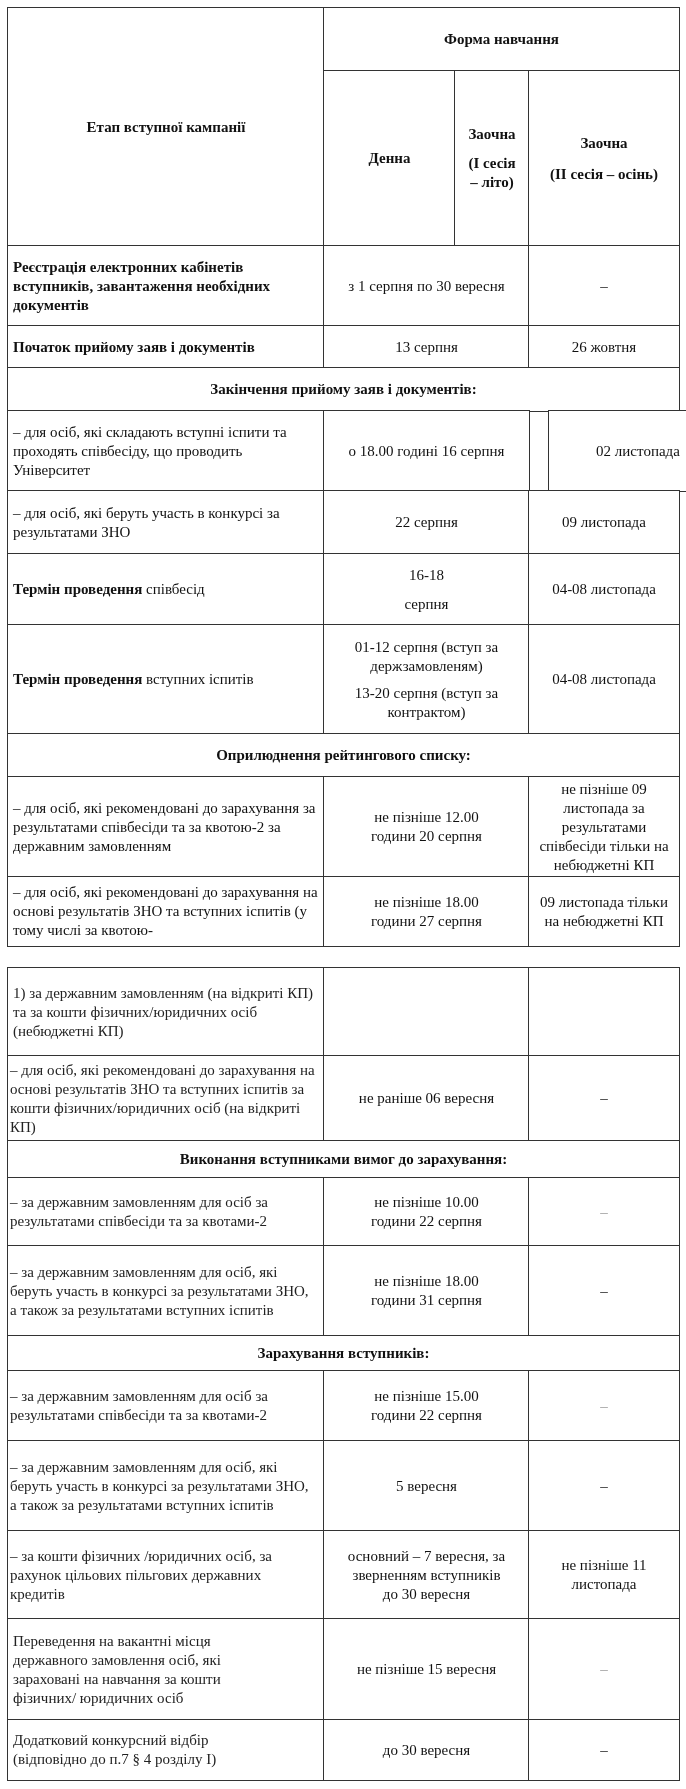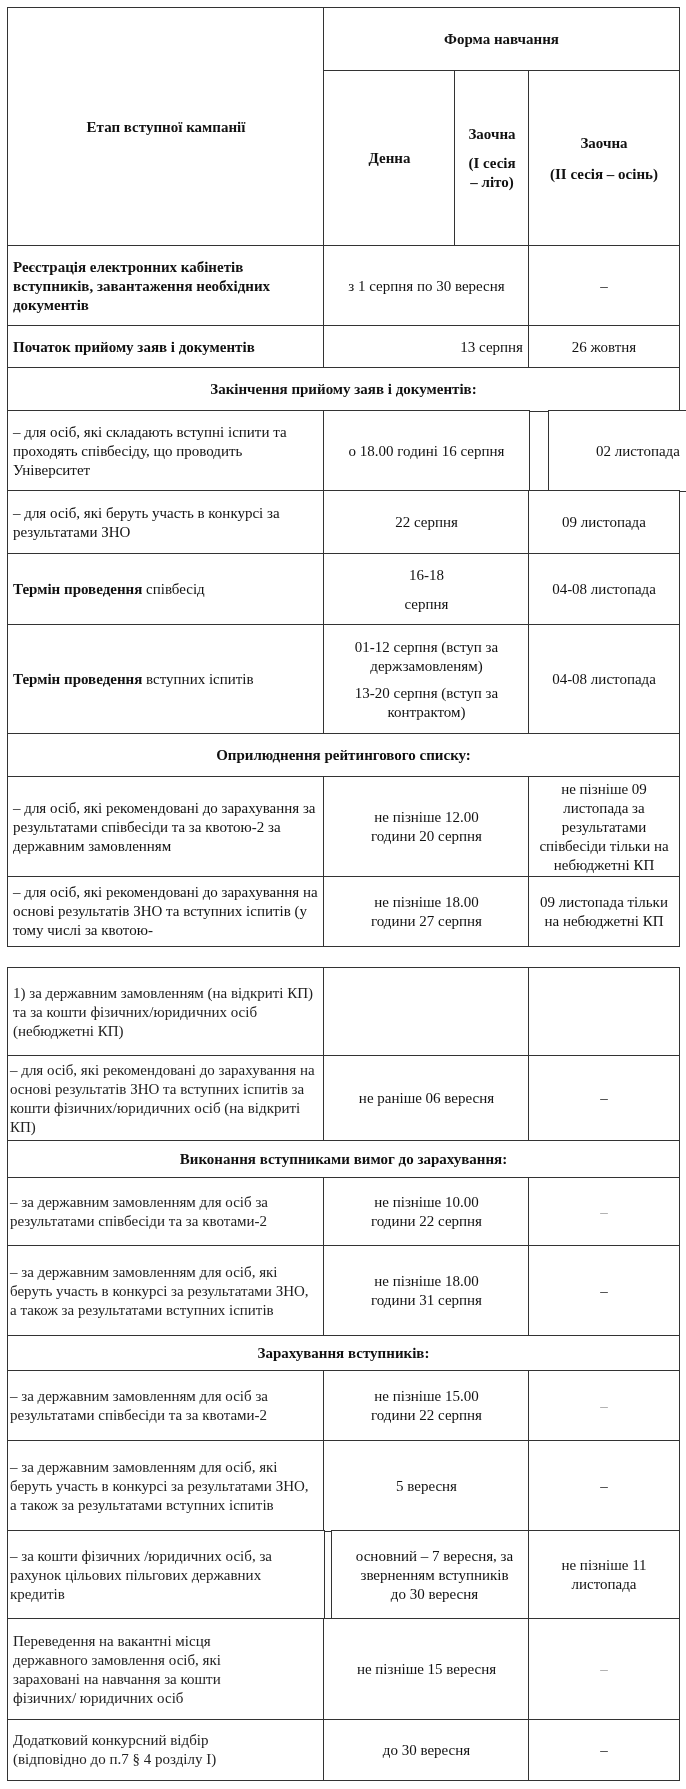--- a/index.html
+++ b/index.html
@@ -45,21 +45,21 @@
 <div class="cell" style="left:323px;top:245px;width:207px;height:82px;text-align:right;">
     <span>з 1 серпня по 30 вересня</span>
   </div>
 <div class="cell" style="left:528px;top:245px;width:152px;height:82px;">
     <span>–</span>
   </div>
 
 <div class="cell left b" style="left:7px;top:325px;width:318px;height:44px;">
     <span>Початок прийому заяв і документів</span>
   </div>
-<div class="cell" style="left:323px;top:325px;width:207px;height:44px;justify-content:flex-end;">
+<div class="cell" style="left:323px;top:325px;width:207px;height:44px;">
     <span>13 серпня</span>
   </div>
 <div class="cell" style="left:528px;top:325px;width:152px;height:44px;">
     <span>26 жовтня</span>
   </div>
 
 <div class="cell b" style="left:7px;top:367px;width:673px;height:45px;">
     <span>Закінчення прийому заяв  і документів:</span>
   </div>
 
@@ -197,21 +197,21 @@
 <div class="cell" style="left:323px;top:1440px;width:207px;height:92px;">
     <span>5 вересня</span>
   </div>
 <div class="cell" style="left:528px;top:1440px;width:152px;height:92px;">
     <span>–</span>
   </div>
 
 <div class="cell left scan" style="left:7px;top:1530px;width:318px;height:90px;padding-left:2px;">
     <span>– за кошти фізичних /юридичних осіб, за рахунок цільових пільгових державних кредитів</span>
   </div>
-<div class="cell" style="left:331px;top:1530px;width:207px;height:90px;padding:2px 20px;align-items:center;">
+<div class="cell" style="left:323px;top:1530px;width:207px;height:90px;padding:2px 20px;align-items:center;">
     <span>основний – 7 вересня, за зверненням вступників до 30 вересня</span>
   </div>
 <div class="cell" style="left:528px;top:1530px;width:152px;height:90px;padding:2px 22px;">
     <span>не пізніше 11 листопада</span>
   </div>
 
 <div class="cell left scan" style="left:7px;top:1618px;width:318px;height:103px;padding-right:40px;">
     <span>Переведення на вакантні  місця державного замовлення осіб, які зараховані на навчання за кошти фізичних/ юридичних осіб</span>
   </div>
 <div class="cell" style="left:323px;top:1618px;width:207px;height:103px;">

